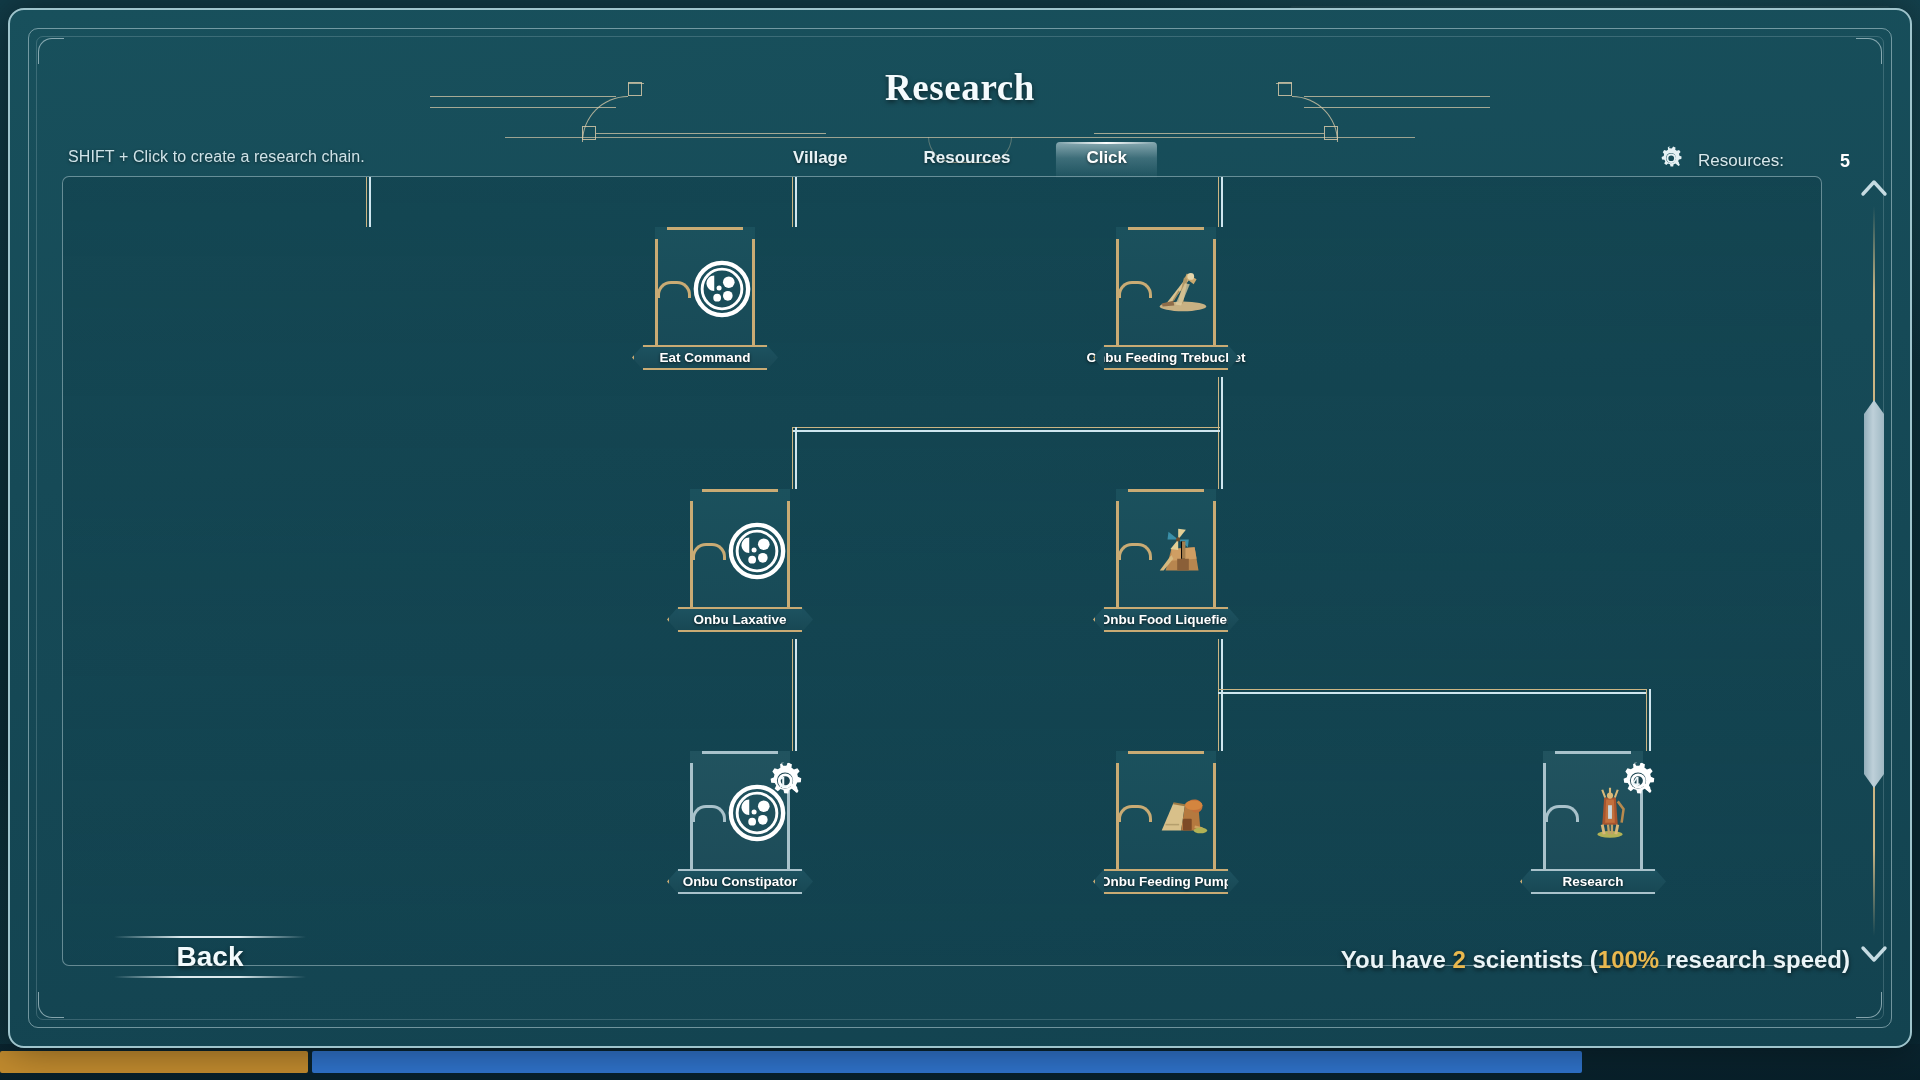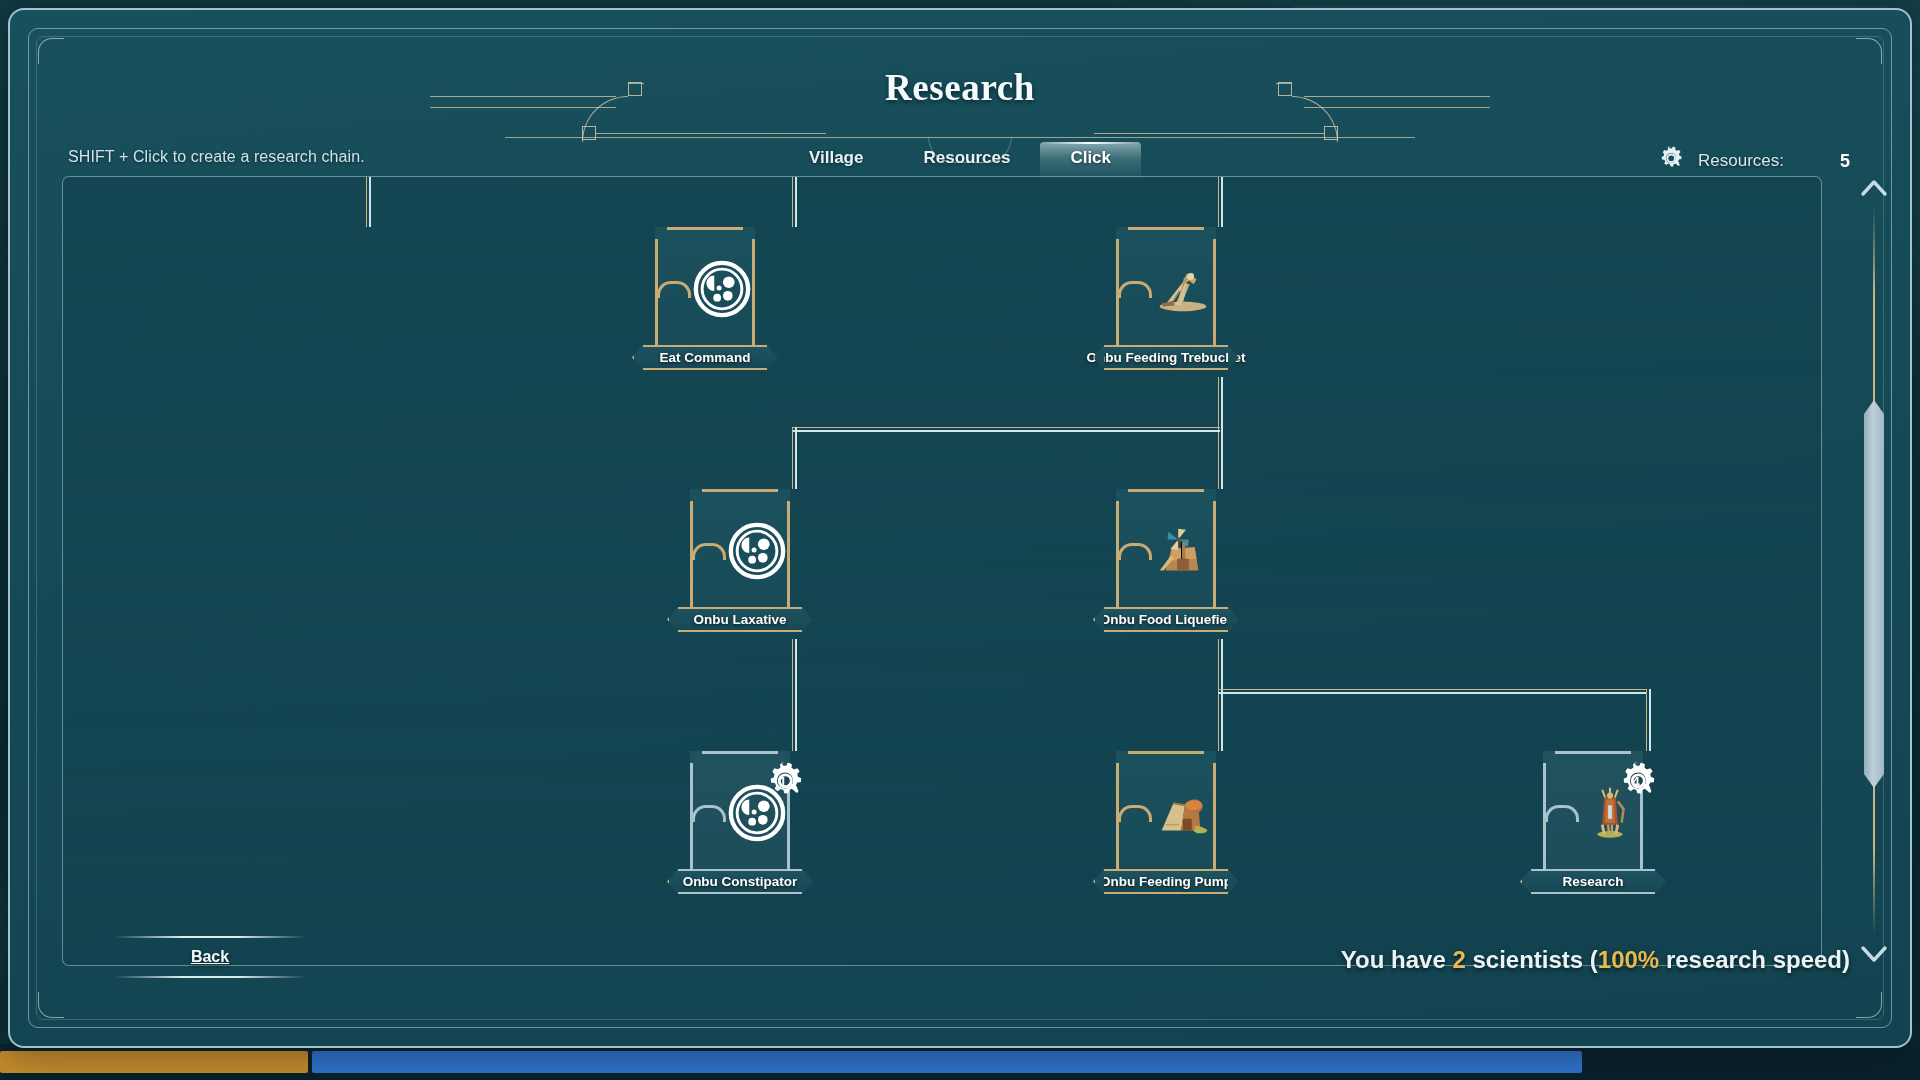--- a/index.html
+++ b/index.html
@@ -104,21 +104,21 @@
   #knowledge {
     position:absolute; right:60px; top:134px;
     display:flex; align-items:center; gap:12px;
   }
   #knowledge-label { font-size:17px; color:#d6e7eb; text-shadow:0 1px 3px rgba(0,0,0,.5); }
   #knowledge-value { font-size:18px; color:#ffffff; font-weight:bold; width:54px; text-align:right; }
 
   
   #tabs {
     position:absolute; left:50%; top:132px; transform:translateX(-50%);
-    display:flex; align-items:flex-start; gap:0;
+    display:flex; align-items:flex-start; gap:16px;
   }
   .tab {
     position:relative;
     padding:6px 30px 10px;
     font-size:17px; font-weight:bold; color:#e7f2f5;
     text-shadow:0 1px 3px rgba(0,0,0,.55);
     cursor:pointer; white-space:nowrap;
   }
   .tab.active {
     color:#ffffff;
@@ -234,23 +234,22 @@
   }
 
   
   #back-button {
     position:absolute; left:90px; bottom:62px;
     width:220px; height:54px;
     display:flex; align-items:center; justify-content:center;
     cursor:pointer;
   }
   #back-label {
-    font-size:16px; font-weight:bold; color:#f2fafc;
+    font-size:28px; font-weight:bold; color:#f2fafc;
     text-shadow:0 2px 4px rgba(0,0,0,.6);
-    text-decoration:underline;
   }
   #back-button .bl {
     position:absolute; left:14px; right:14px; height:2px;
     background:linear-gradient(90deg, rgba(226,240,244,0) 0%, #dceaee 35%, #dceaee 65%, rgba(226,240,244,0) 100%);
   }
   #back-button .bl-t { top:6px; }
   #back-button .bl-b { bottom:6px; }
 
   #footer-status {
     position:absolute; right:60px; bottom:72px;

